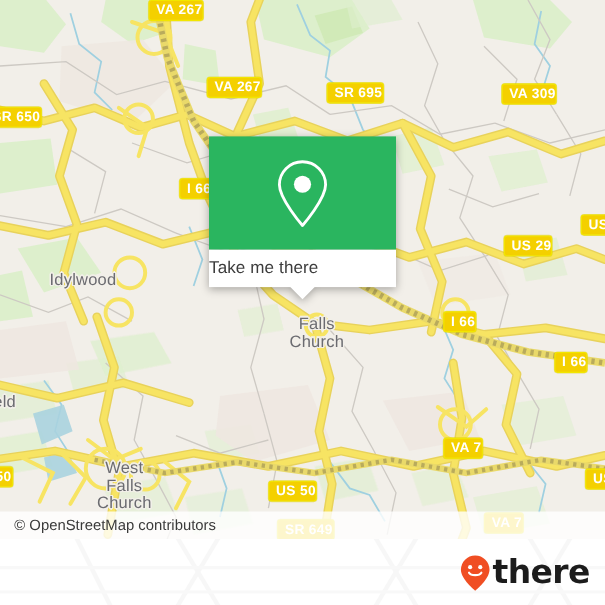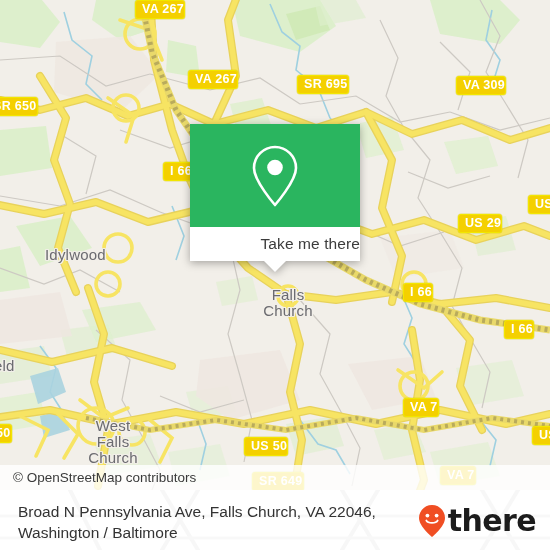--- a/index.html
+++ b/index.html
@@ -94,21 +94,21 @@
     background: #2ab55f;
     display: flex;
     align-items: center;
     justify-content: center;
   }
   #popup-foot {
     height: 34px;
     background: #ffffff;
     display: flex;
     align-items: center;
-    justify-content: flex-end;
+    justify-content: flex-start;
   }
   #popup-foot-label {
     color: #3c3c3c;
     font-size: 15.5px;
     letter-spacing: .1px;
   }
   #popup-tail {
     position: absolute;
     left: 50%;
     bottom: -11px;
@@ -378,24 +378,20 @@
         <path d="M470,-20 L530,80"></path>
         <path d="M530,-20 L470,80"></path>
         <path d="M60,-20 L110,80"></path>
       </g>
       <g stroke="#f3f3f3" stroke-width="3" fill="none">
         <path d="M0,26 L550,26"></path>
         <path d="M0,48 L550,48"></path>
       </g>
     </svg>
 
-    <div id="bottom-text">
-      <div>Broad N Pennsylvania Ave, Falls Church, VA 22046,</div>
-      <div>Washington / Baltimore</div>
-    </div>
 
     <div id="logo">
       <svg id="logo-pin" width="30" height="34" viewBox="0 0 30 34">
         <path d="M15 1 C7.8 1 2 6.8 2 14 C2 22.5 15 33 15 33 C15 33 28 22.5 28 14 C28 6.8 22.2 1 15 1 Z" fill="#f04e23"></path>
         <circle cx="10.4" cy="11.6" r="1.9" fill="#ffffff"></circle>
         <circle cx="19.6" cy="11.6" r="1.9" fill="#ffffff"></circle>
         <path d="M9.4 16.6 C11 19.6 19 19.6 20.6 16.6" fill="none" stroke="#ffffff" stroke-width="1.9" stroke-linecap="round"></path>
       </svg>
       <span id="logo-text">there</span>
     </div>

